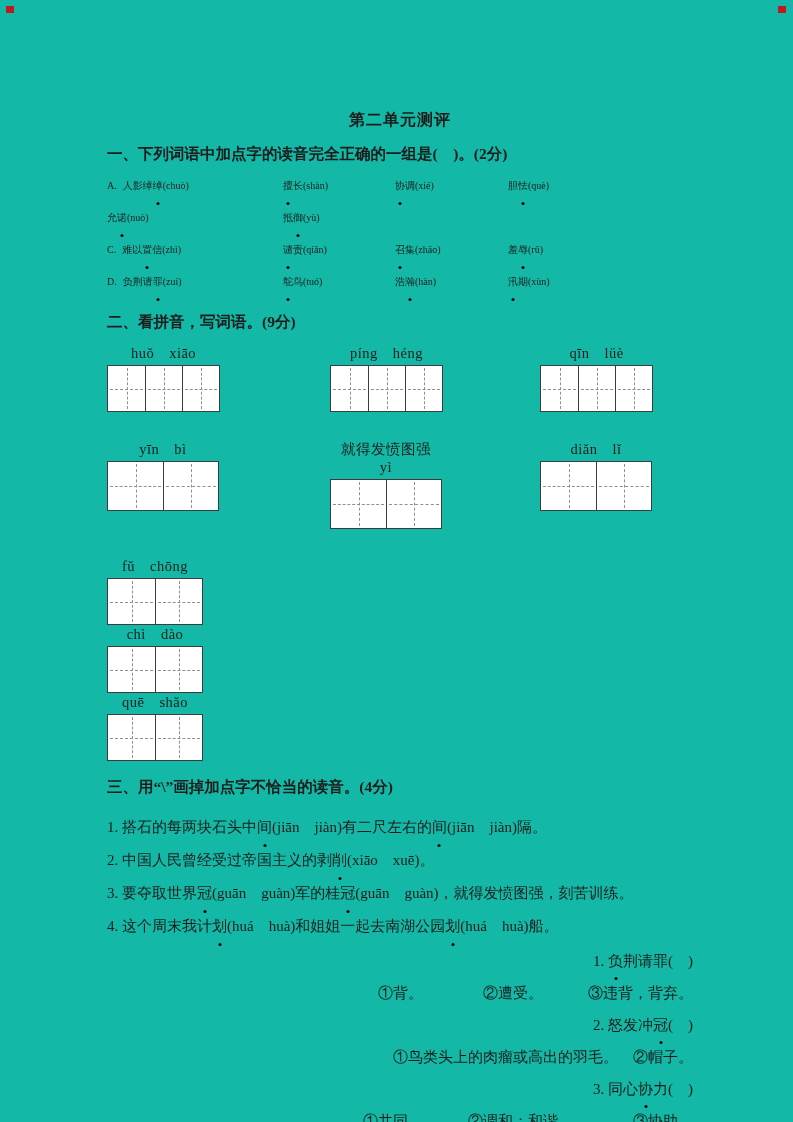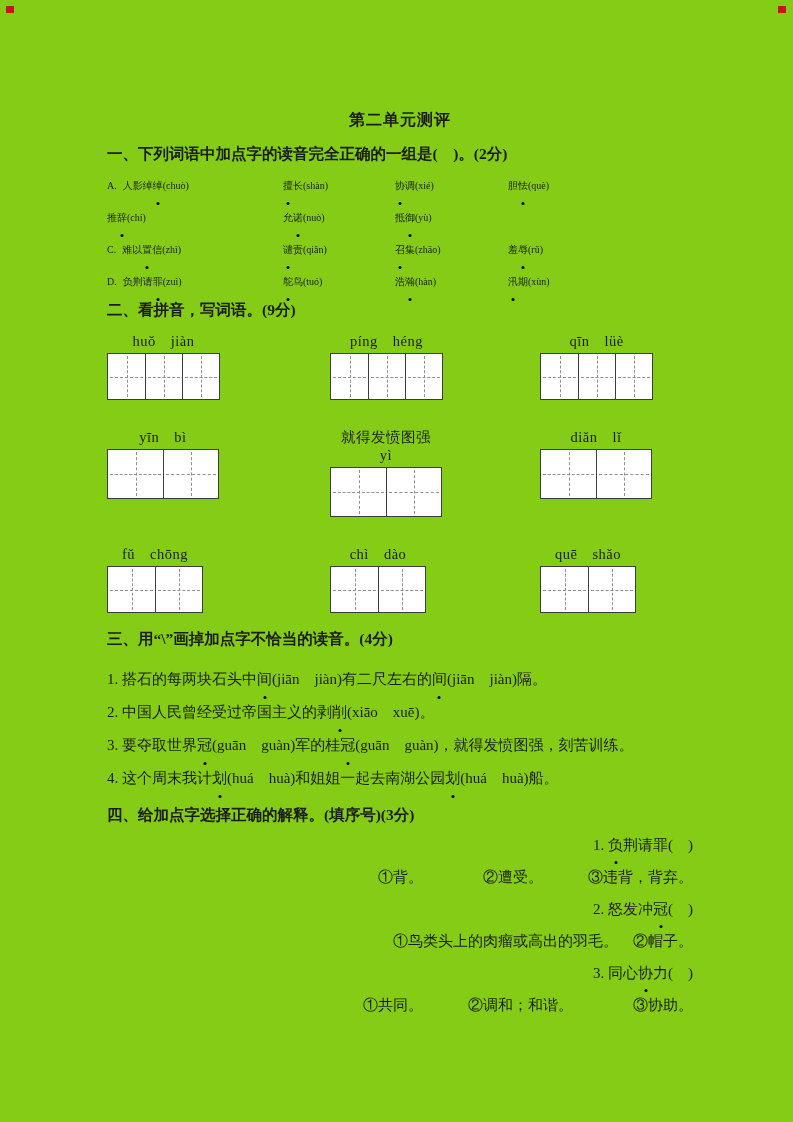--- a/index.html
+++ b/index.html
@@ -4,49 +4,49 @@
 <style>
   * { margin:0; padding:0; box-sizing:border-box; }
   html,body { background:#ffffff; }
   body {
     width:793px; height:1122px;
     font-family:"Liberation Serif","DejaVu Serif",serif;
     color:#1c1c1c;
     position:relative;
     overflow:hidden;
   }
-  .page { position:relative; width:793px; height:1122px; background:#84cc16; }
+  .page { position:relative; width:793px; height:1122px; background:#14b8a6; }
   .corner-mark { position:absolute; width:8px; height:7px; background:#c0181c; }
   .corner-mark.left  { left:6px;  top:6px; }
   .corner-mark.right { right:7px; top:6px; }
 
   .content { padding:108px 100px 0 107px; }
 
   .title {
     font-size:16px; font-weight:bold; text-align:center;
     line-height:24px; margin-bottom:10px; letter-spacing:1px;
   }
   .sec-header { font-size:15.5px; font-weight:bold; line-height:24px; }
-  .sec2-header { }
+  .sec2-header { margin-top:12px; }
   .sec3-header { margin-top:14px; }
   .sec4-header { margin-top:8px; }
 
   
   .options { margin-top:4px; }
   .opt-row {
     display:grid;
     grid-template-columns:176px 112px 113px 1fr;
     line-height:32px; font-size:10px;
   }
   .opt-label { margin-right:6px; }
 
   
   .pinyin-area { margin-top:10px; }
   .py-row { display:flex; margin-bottom:28px; }
-  .py-row:last-child { margin-bottom:0; }
+  .py-row:last-child { margin-bottom:0;flex-direction:column; }
   .py-col:nth-child(1) { width:223px; }
   .py-col:nth-child(2) { width:210px; }
   .py-col:nth-child(3) { width:auto; }
   .pinyin {
     font-size:14.5px; text-align:center; line-height:18px;
     margin-bottom:3px; letter-spacing:0.5px;
   }
   .wgrid { display:flex; border:1px solid #3c3c3c; width:max-content; background:#fff; }
   .cell { position:relative; }
   .cell + .cell { border-left:1px solid #3c3c3c; }
@@ -88,21 +88,20 @@
     <section>
       <h2 class="sec-header">一、下列词语中加点字的读音完全正确的一组是(　)。(2分)</h2>
       <div class="options">
           <div class="opt-row">
             <span class="opt-cell"><span class="opt-label">A.</span>人影绰<span class="dot">绰</span>(chuò)</span>
             <span class="opt-cell"><span class="dot">擅</span>长(shàn)</span>
             <span class="opt-cell"><span class="dot">协</span>调(xié)</span>
             <span class="opt-cell">胆<span class="dot">怯</span>(què)</span>
           </div>
           <div class="opt-row">
-            <span class="opt-cell">推<span class="dot">辞</span>(chí)</span>
             <span class="opt-cell">允<span class="dot">诺</span>(nuò)</span>
             <span class="opt-cell">抵<span class="dot">御</span>(yù)</span>
           </div>
           <div class="opt-row">
             <span class="opt-cell"><span class="opt-label">C.</span>难以<span class="dot">置</span>信(zhì)</span>
             <span class="opt-cell"><span class="dot">谴</span>责(qiǎn)</span>
             <span class="opt-cell"><span class="dot">召</span>集(zhāo)</span>
             <span class="opt-cell">羞<span class="dot">辱</span>(rǔ)</span>
           </div>
           <div class="opt-row">
@@ -112,21 +111,21 @@
             <span class="opt-cell"><span class="dot">汛</span>期(xùn)</span>
           </div>
         </div>
     </section>
 
     <section>
       <h2 class="sec-header sec2-header">二、看拼音，写词语。(9分)</h2>
       <div class="pinyin-area">
           <div class="py-row">
             <div class="py-col">
-              <div class="pinyin" style="width: 113px;">huǒ　jiàn</div>
+              <div class="pinyin" style="width: 113px;">huǒ　xiāo</div>
               <div class="wgrid">
                 <div class="cell" style="width: 37px; height: 45px;"></div>
                 <div class="cell" style="width: 37px; height: 45px;"></div>
                 <div class="cell" style="width: 37px; height: 45px;"></div>
               </div>
             </div>
             <div class="py-col">
               <div class="pinyin" style="width: 113px;">píng　héng</div>
               <div class="wgrid">
                 <div class="cell" style="width: 37px; height: 45px;"></div>
@@ -196,21 +195,20 @@
       <h2 class="sec-header sec3-header">三、用“\”画掉加点字不恰当的读音。(4分)</h2>
       <div class="s3-items">
           <div class="s3-item">1. 搭石的每两块石头中<span class="dot">间</span>(jiān　jiàn)有二尺左右的<span class="dot">间</span>(jiān　jiàn)隔。</div>
           <div class="s3-item">2. 中国人民曾经受过帝国主义的剥<span class="dot">削</span>(xiāo　xuē)。</div>
           <div class="s3-item">3. 要夺取世界<span class="dot">冠</span>(guān　guàn)军的桂<span class="dot">冠</span>(guān　guàn)，就得发愤图强，刻苦训练。</div>
           <div class="s3-item">4. 这个周末我计<span class="dot">划</span>(huá　huà)和姐姐一起去南湖公园<span class="dot">划</span>(huá　huà)船。</div>
         </div>
     </section>
 
     <section>
-      <h2 class="sec-header sec4-header">四、给加点字选择正确的解释。(填序号)(3分)</h2>
       <div class="s4-items">
           <div class="s4-stem">1. <span class="dot">负</span>荆请罪(　)</div>
           <div class="s4-choices">①背。　　　　②遭受。　　　③违背，背弃。</div>
           <div class="s4-stem">2. 怒发冲<span class="dot">冠</span>(　)</div>
           <div class="s4-choices">①鸟类头上的肉瘤或高出的羽毛。　②帽子。</div>
           <div class="s4-stem">3. 同心<span class="dot">协</span>力(　)</div>
           <div class="s4-choices">①共同。　　　②调和；和谐。　　　　③协助。</div>
         </div>
     </section>
 

